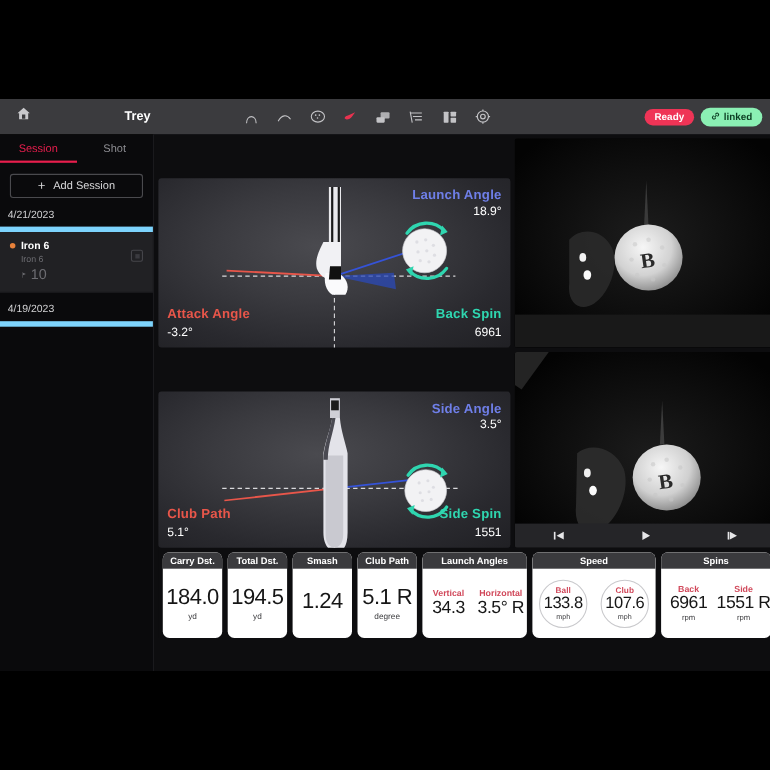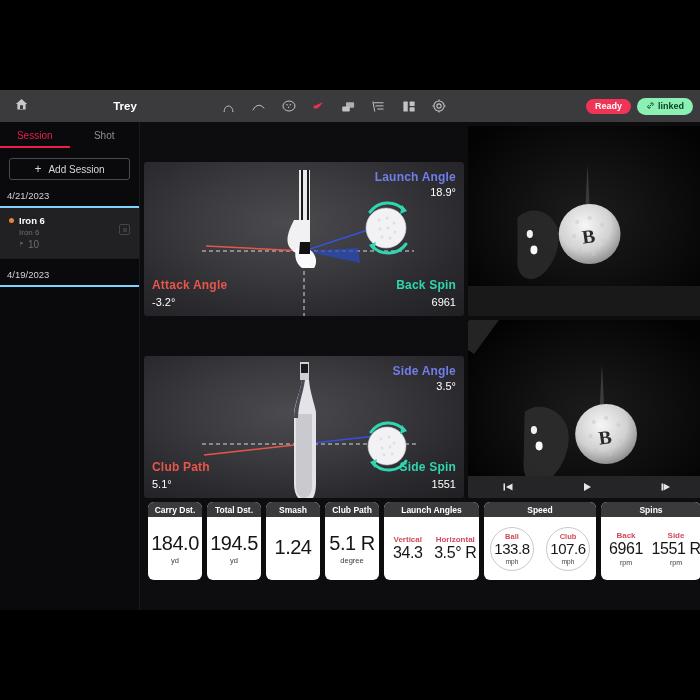--- a/index.html
+++ b/index.html
@@ -69,32 +69,32 @@
   }
   .add-session {
     margin:10px 9px 0 9px; height:22px;
     border:1px solid #4a4a4e; border-radius:3px;
     display:flex; align-items:center; justify-content:center; gap:7px;
     color:#d8d8da; font-size:10px; cursor:pointer; background:transparent;
   }
   .add-session .plus { font-size:12px; line-height:1; }
   .date-hdr {
     color:#d2d2d4; font-size:9.5px; padding:10px 0 5px 7px;
-    border-bottom:2px solid #7dd3fc;
+    border-bottom:5px solid #7dd3fc;
   }
   .sess-item {
     position:relative; padding:7px 7px 8px 9px;
     border-bottom:1px solid #1c1c1f; cursor:pointer;
   }
   .sess-item.selected { background:#212124; }
   .sess-row1 { display:flex; align-items:center; gap:5px; }
   .dot { width:5px; height:5px; border-radius:50%; flex:0 0 5px; }
   .sess-title { color:#fff; font-size:9.5px; font-weight:bold; }
   .sess-club { color:#6d6d72; font-size:8px; margin:2px 0 0 10px; }
-  .sess-count { color:#6d6d72; font-size:10px; margin:2px 0 0 10px; display:flex; align-items:center; gap:3px;}
+  .sess-count { color:#6d6d72; font-size:13px; margin:2px 0 0 10px; display:flex; align-items:center; gap:3px;}
   .sess-chk {
     position:absolute; right:9px; top:16px;
     width:11px; height:11px; border:1px solid #45454a; border-radius:2px;
   }
   .sess-chk i { display:block; width:4px; height:4px; margin:2.5px; background:#3a3a3f; }
 
   
   #content { flex:1; background:#0d0d0f; padding:4px 4px 0 4px; }
   .rowpanels { display:flex; gap:4px; height:190px; }
   .rowpanels.second { margin-top:4px; height:178px; }

